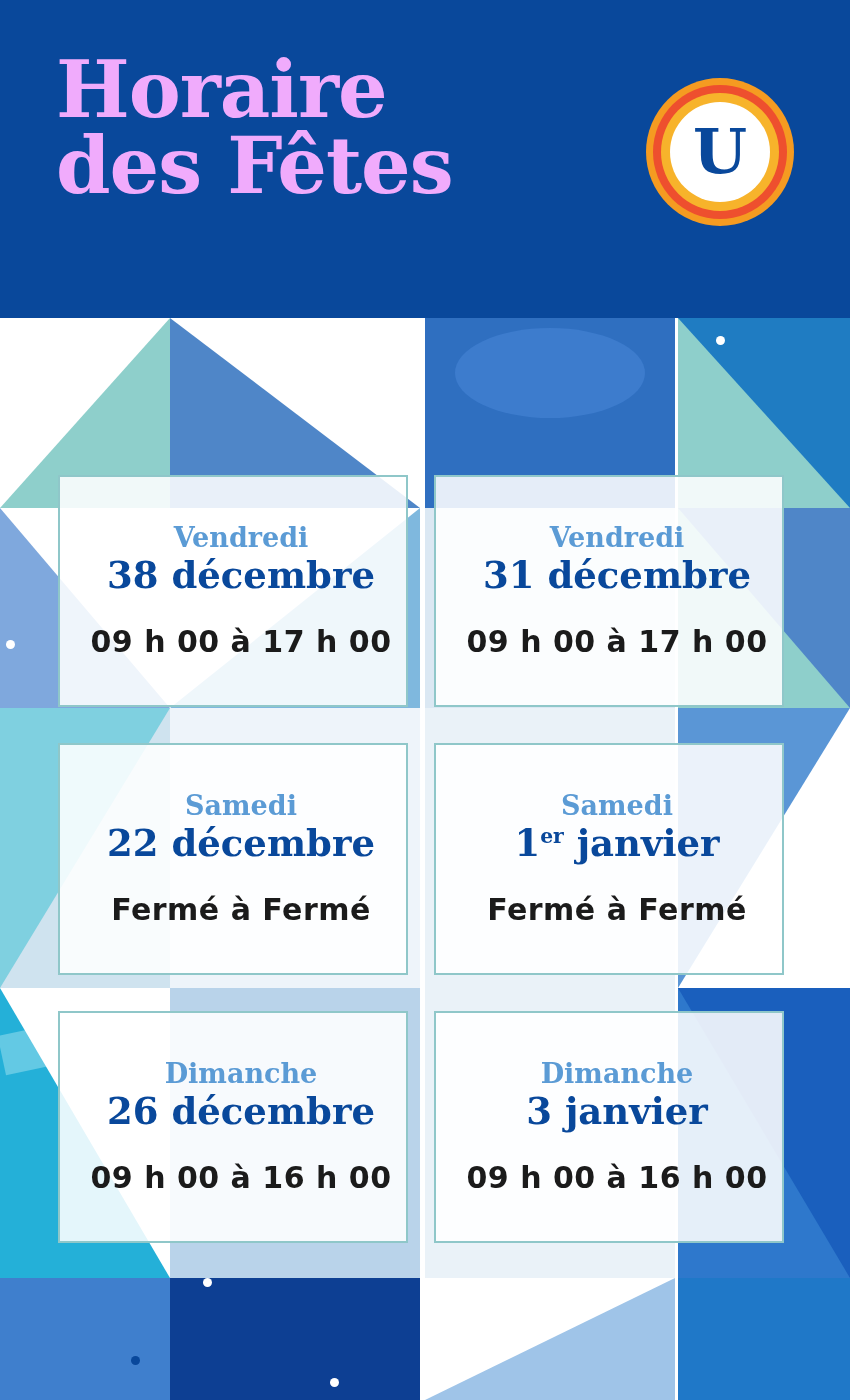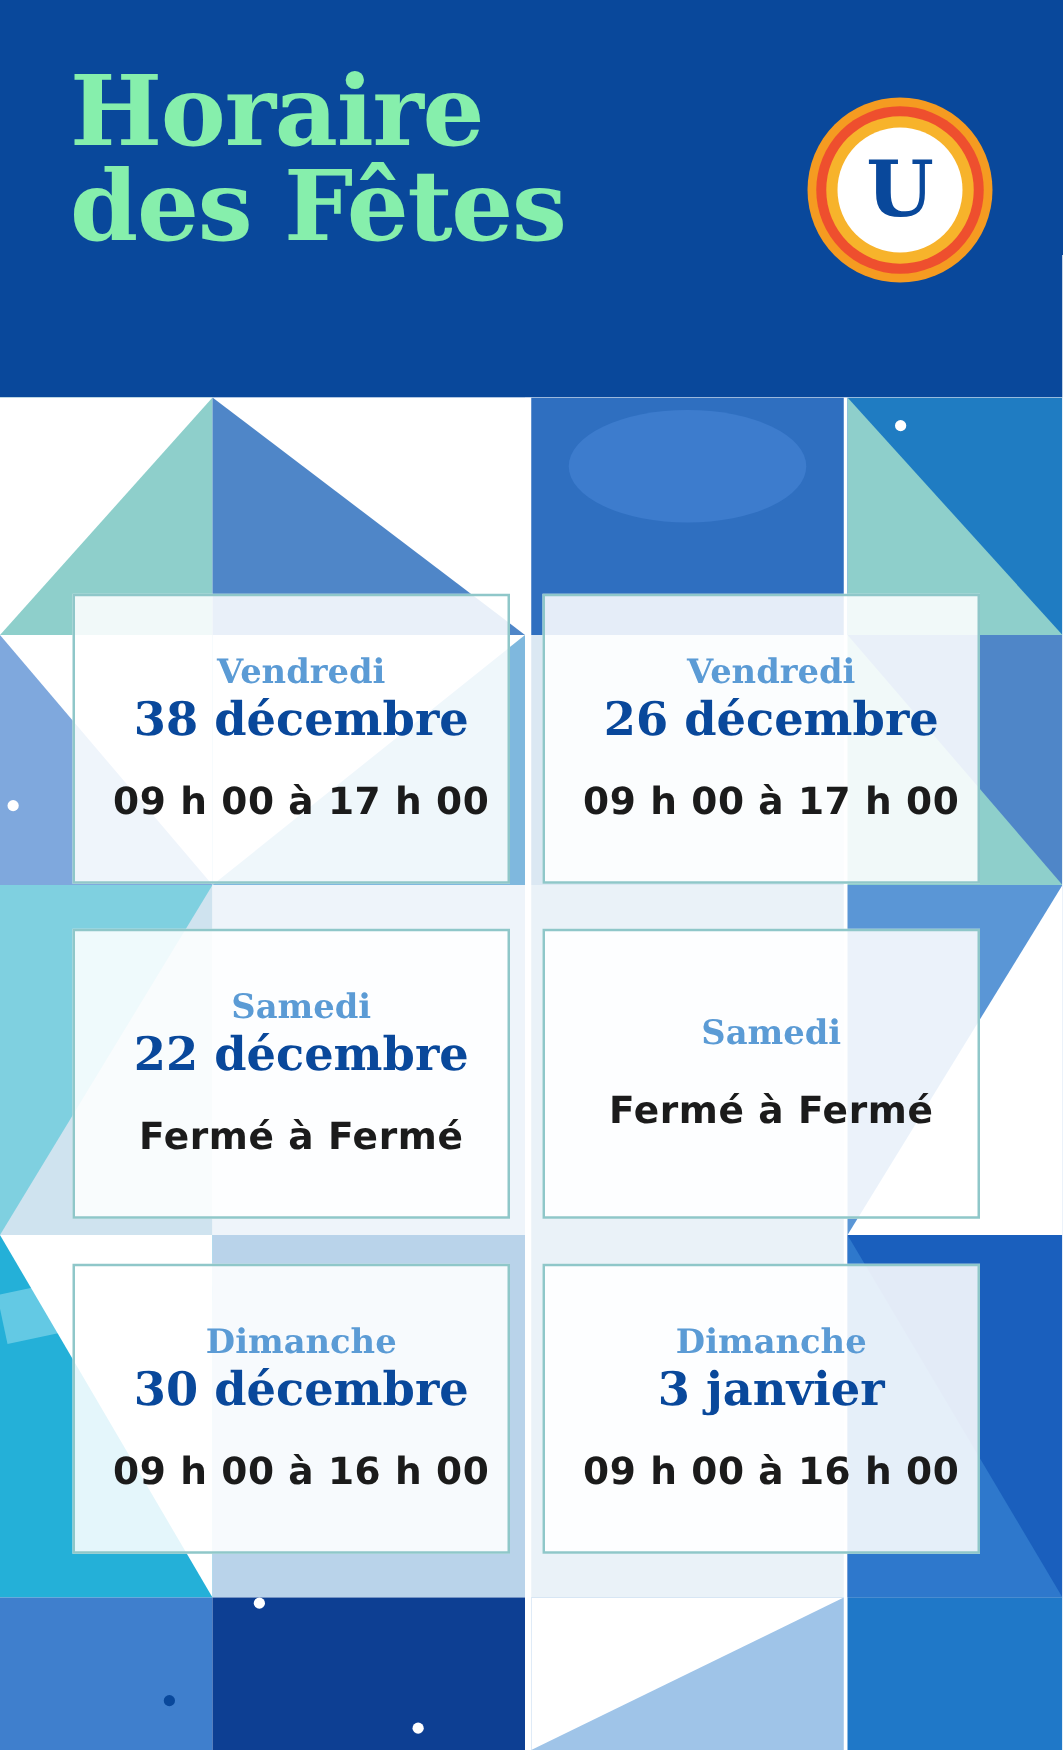--- a/index.html
+++ b/index.html
@@ -29,21 +29,21 @@
     top: 0;
     width: 850px;
     height: 318px;
     background: #09489b;
     box-sizing: border-box;
   }
   .header-title {
     position: absolute;
     left: 56px;
     top: 52px;
-    color: #86efac;
+    color: #f0abfc;
     font-family: "DejaVu Serif", "Liberation Serif", serif;
     font-weight: bold;
     font-size: 78px;
     line-height: 0.98;
     letter-spacing: -1px;
     white-space: pre-line;
   }
 
   
   .logo {
@@ -268,38 +268,39 @@
   <div class="grid">
 
     <div class="card c0">
       <div class="card-day">Vendredi</div>
       <div class="card-date">38 décembre</div>
       <div class="card-hours">09 h 00 à 17 h 00</div>
     </div>
 
     <div class="card c1">
       <div class="card-day">Vendredi</div>
-      <div class="card-date">26 décembre</div>
+      <div class="card-date">31 décembre</div>
       <div class="card-hours">09 h 00 à 17 h 00</div>
     </div>
 
     <div class="card c2">
       <div class="card-day">Samedi</div>
       <div class="card-date">22 décembre</div>
       <div class="card-hours">Fermé à Fermé</div>
     </div>
 
     <div class="card c3">
       <div class="card-day">Samedi</div>
+      <div class="card-date"><span>1</span><sup>er</sup><span> janvier</span></div>
       <div class="card-hours">Fermé à Fermé</div>
     </div>
 
     <div class="card c4">
       <div class="card-day">Dimanche</div>
-      <div class="card-date">30 décembre</div>
+      <div class="card-date">26 décembre</div>
       <div class="card-hours">09 h 00 à 16 h 00</div>
     </div>
 
     <div class="card c5">
       <div class="card-day">Dimanche</div>
       <div class="card-date">3 janvier</div>
       <div class="card-hours">09 h 00 à 16 h 00</div>
     </div>
 
   </div>

